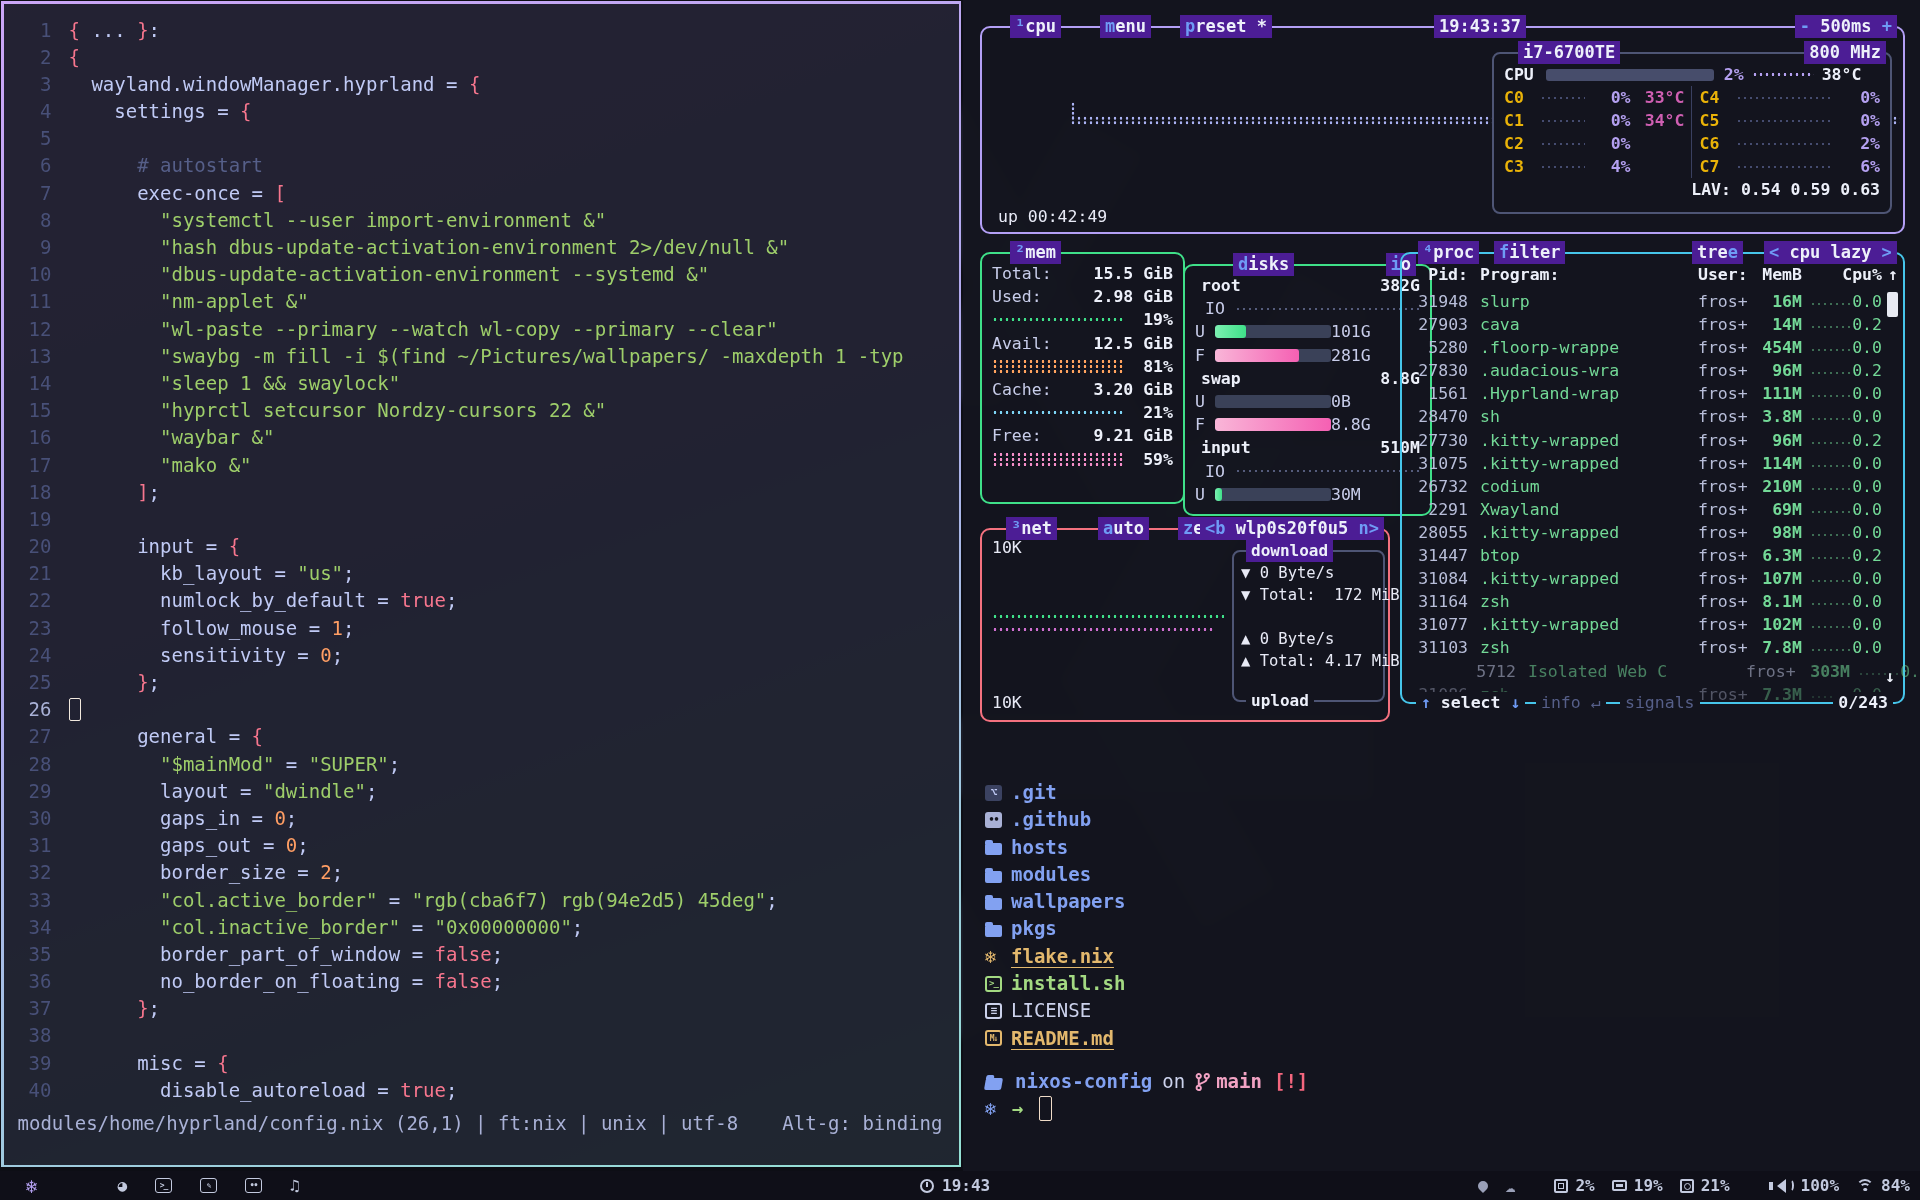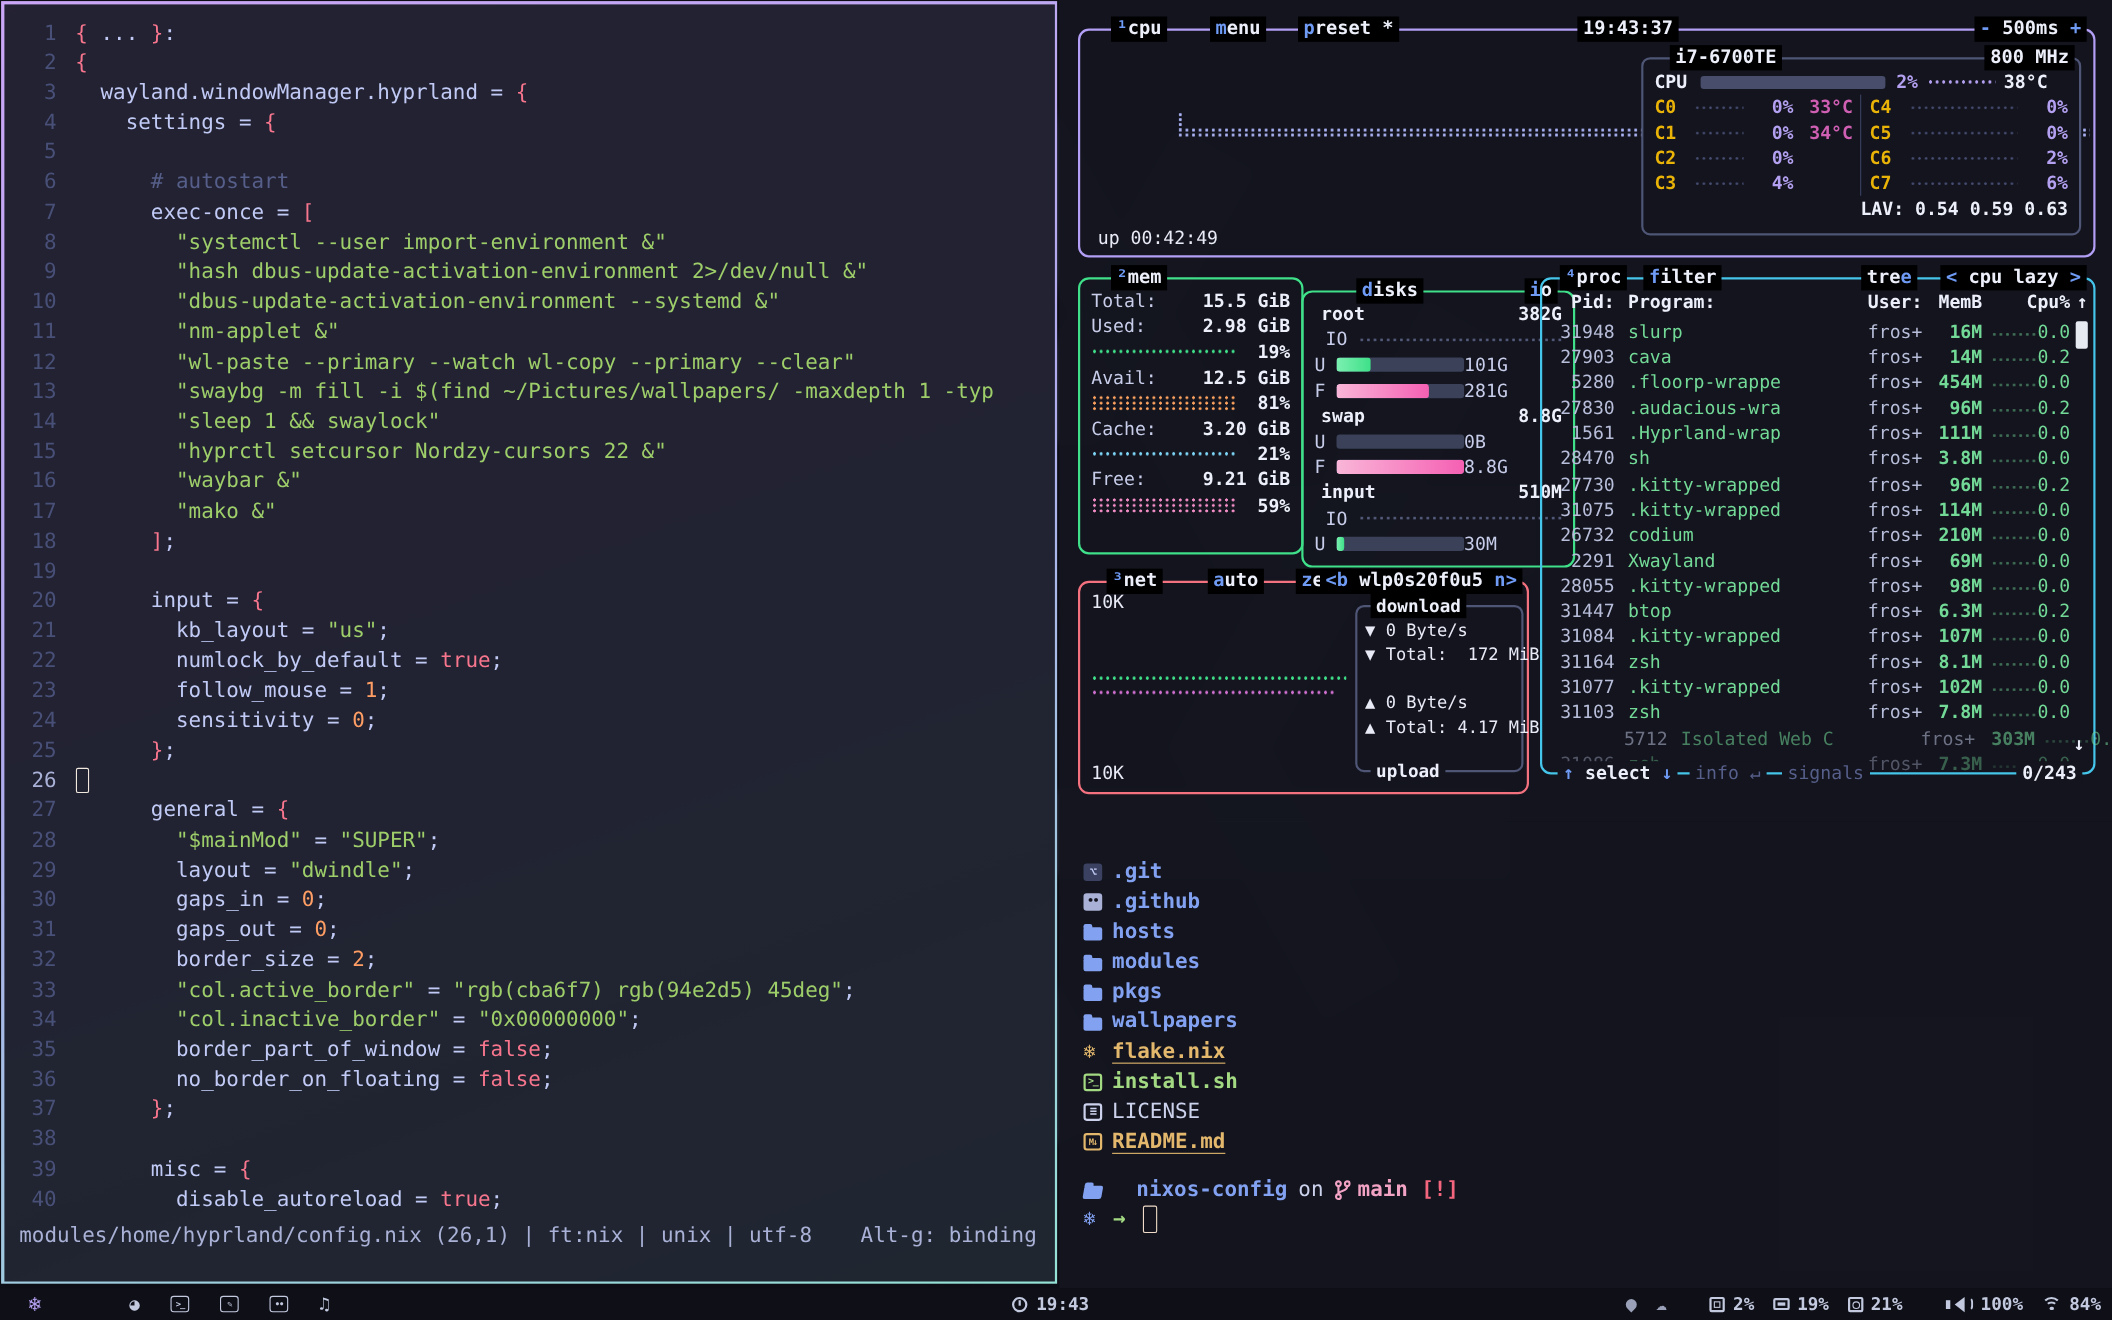--- a/index.html
+++ b/index.html
@@ -24,21 +24,21 @@
     justify-content:space-between; color:#a9b1d6; font-size:19px; }
 
   
   .btop { position:absolute; left:963px; top:0; width:957px; height:747px; background:rgba(20,21,31,.94); }
   .bbox { position:absolute; border-radius:10px; }
   .cpu-box  { left:17px;  top:26px;  width:925px; height:208px; border:2px solid #b39ff5; }
   .mem-box  { left:17px;  top:252px; width:205px; height:252px; border:2px solid #3fe089; }
   .disk-box { left:220px; top:264px; width:249px; height:252px; border:2px solid #3fe089; }
   .net-box  { left:17px;  top:528px; width:410px; height:194px; border:2px solid #f4717f; }
   .proc-box { left:437px; top:252px; width:505px; height:452px; border:2px solid #46c5ea; }
-  .btitle { position:absolute; top:-13px; background:#000000; padding:0 5px;
+  .btitle { position:absolute; top:-13px; background:#4c1d95; padding:0 5px;
     font:bold 17px/23px "DejaVu Sans Mono",monospace; color:#edf0fa; white-space:pre;text-align:right; }
   .bfoot  { position:absolute; bottom:-12px; background:#13141e; padding:0 5px;
     font:16.5px/22px "DejaVu Sans Mono",monospace; color:#edf0fa; white-space:pre; }
   .key { color:#6f9bf5; font-style:normal; font-weight:bold; }
   .dim { color:#565f89; font-weight:normal; }
   .dots { background-image:radial-gradient(circle,currentColor 1.15px,transparent 1.55px);
     background-size:6px 4.5px; }
   .dots3 { background-image:radial-gradient(circle,currentColor 1.15px,transparent 1.55px);
     background-size:6px 5px; }
 
@@ -130,21 +130,21 @@
   .ic-lock::before{content:'';position:absolute;top:-6px;left:2px;width:8px;height:7px;border:2px solid #ccd2ec;border-bottom:none;border-radius:4px 4px 0 0}
   .fb{display:flex;align-items:center;justify-content:center;width:17px;height:16px;border-radius:3px;
     font-size:9px;font-weight:bold;letter-spacing:-1px}
   .fb-git{background:#3b4261;color:#c0caf5;font-size:11px}
   .fb-gh{background:#a9b1d6;color:#13141e;font-size:10px}
   .fb-sh{border:2px solid #a3d982;color:#a3d982}
   .fb-book{border:2px solid #ccd2ec;color:#ccd2ec;font-size:11px}
   .fb-md{border:2px solid #e3b86d;color:#e3b86d;font-size:8px}
   .gl-nix{color:#e3b86d;font-size:18px}
   .prompt { display:flex; align-items:center; margin-top:16px; height:27.3px; }
-  .pr-dir{color:#82a1f1;font-weight:bold;margin-left:22px}
+  .pr-dir{color:#82a1f1;font-weight:bold;margin-left:4px}
   .pr-on{color:#ccd2ec;margin:0 10px}
   .pr-branch{color:#f2a3c4;font-weight:bold;margin-left:6px}
   .pr-dirty{color:#f4667e;font-weight:bold;margin-left:12px}
   .input-line { display:flex; align-items:center; height:27.3px; }
   .in-snow{color:#82a1f1;font-size:18px}
   .in-arrow{color:#a3d982;font-weight:bold;margin-left:16px}
   .in-cursor{width:13px;height:25px;border:1.5px solid #f0dcc8;border-radius:2px;margin-left:16px}
 
   
   .bar { position:absolute; left:0; bottom:0; width:1920px; height:29px; background:#0f0f18;
@@ -639,27 +639,27 @@
         <li class="frow">
           <span class="ficon">
             <i class="ic-folder"></i>
           </span>
           <span class="fname dir">modules</span>
         </li>
         <li class="frow">
           <span class="ficon">
             <i class="ic-folder"></i>
           </span>
+          <span class="fname dir">wallpapers</span>
+        </li>
+        <li class="frow">
+          <span class="ficon">
+            <i class="ic-folder"></i>
+          </span>
           <span class="fname dir">pkgs</span>
-        </li>
-        <li class="frow">
-          <span class="ficon">
-            <i class="ic-folder"></i>
-          </span>
-          <span class="fname dir">wallpapers</span>
         </li>
         <li class="frow">
           <span class="ficon">
             <span class="gl-nix">❄</span>
           </span>
           <span class="fname nix">flake.nix</span>
         </li>
         <li class="frow">
           <span class="ficon">
             <span class="fb fb-sh">&gt;_</span>

